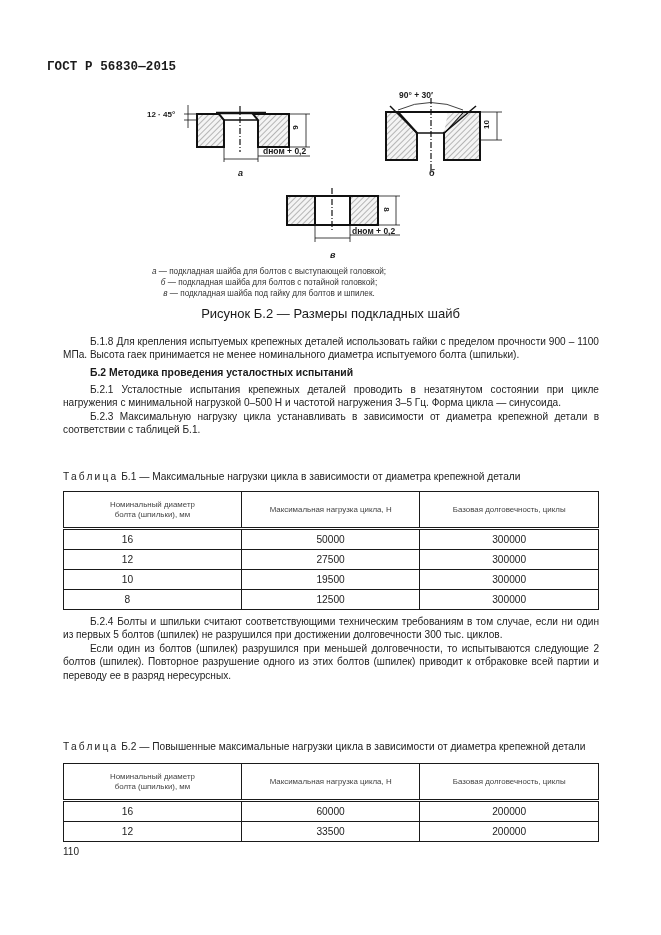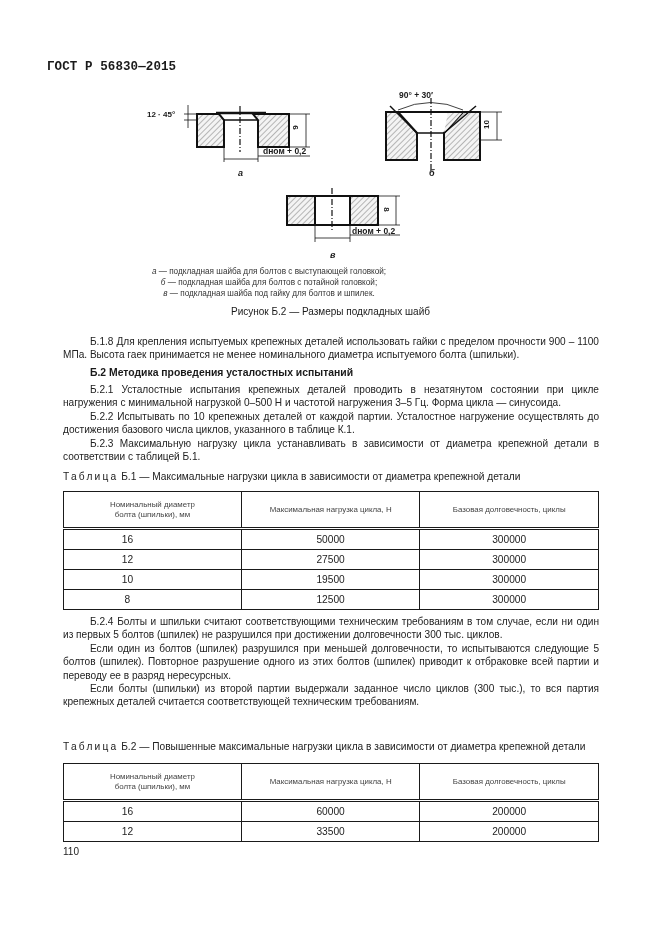--- a/index.html
+++ b/index.html
@@ -5,21 +5,21 @@
     html, body { margin: 0; padding: 0; background: #ffffff; }
     body {
       width: 661px; height: 935px; position: relative; overflow: hidden;
       font-family: "Liberation Sans", sans-serif; color: #1a1a1a;
     }
     .abs { position: absolute; }
     .std-header { left: 47px; top: 60px; font-size: 12.5px; font-weight: bold; letter-spacing: 0.1px; font-family: Liberation Mono, monospace; }
     .fig-svg { position: absolute; left: 0; top: 0; }
     .legend { left: 0; width: 538px; text-align: center; font-size: 8.2px; line-height: 11px; color: #333; font-style: normal; }
     .legend span.it { font-style: italic; }
-    .caption { left: 0; width: 661px; top: 306px; text-align: center; font-size: 10px; color: #1a1a1a; }
+    .caption { left: 0; width: 661px; top: 306px; text-align: center; font-size: 13px; color: #1a1a1a; }
     .para { left: 63px; width: 536px; font-size: 10.1px; line-height: 13.4px; text-align: justify; color: #222; }
     .para p { margin: 0; text-indent: 27px; }
     .section-h { left: 90px; font-size: 10.4px; font-weight: bold; color: #1a1a1a; }
     .tbl-title { left: 63px; font-size: 10.2px; color: #222; }
     .tbl-title .sp { letter-spacing: 2.2px; }
     table.t {
       position: absolute; left: 63px; width: 536px; border-collapse: collapse;
       font-size: 10.2px; color: #222;
     }
     table.t td, table.t th { border: 1px solid #1a1a1a; text-align: center; padding: 0; }
@@ -117,21 +117,20 @@
 <div class="abs caption">Рисунок Б.2 — Размеры подкладных шайб</div>
 
 <div class="abs para" style="top:335px;">
   <p>Б.1.8 Для крепления испытуемых крепежных деталей использовать гайки с пределом прочности 900 – 1100 МПа. Высота гаек принимается не менее номинального диаметра испытуемого болта (шпильки).</p>
 </div>
 
 <div class="abs section-h" style="top:367px;">Б.2 Методика проведения усталостных испытаний</div>
 
 <div class="abs para" style="top:383px;">
   <p>Б.2.1 Усталостные испытания крепежных деталей проводить в незатянутом состоянии при цикле нагружения с минимальной нагрузкой 0–500 Н и частотой нагружения 3–5 Гц. Форма цикла — синусоида.</p>
-  <p>Б.2.2 Испытывать по 10 крепежных деталей от каждой партии. Усталостное нагружение осуществлять до достижения базового числа циклов, указанного в таблице К.1.</p>
   <p>Б.2.3 Максимальную нагрузку цикла устанавливать в зависимости от диаметра крепежной детали в соответствии с таблицей Б.1.</p>
 </div>
 
 <div class="abs tbl-title" style="top:471px;"><span class="sp">Таблица</span><span> Б.1 — Максимальные нагрузки цикла в зависимости от диаметра крепежной детали</span></div>
 
 <table class="t" style="top:491px;">
   <colgroup>
       <col style="width:178px">
       <col style="width:179px">
       <col style="width:179px">
@@ -162,22 +161,21 @@
     <tr>
       <td>8</td>
       <td>12500</td>
       <td>300000</td>
     </tr>
   </tbody>
 </table>
 
 <div class="abs para" style="top:615px;">
   <p>Б.2.4 Болты и шпильки считают соответствующими техническим требованиям в том случае, если ни один из первых 5 болтов (шпилек) не разрушился при достижении долговечности 300 тыс. циклов.</p>
-  <p>Если один из болтов (шпилек) разрушился при меньшей долговечности, то испытываются следующие 5 болтов (шпилек). Повторное разрушение одного из этих болтов (шпилек) приводит к отбраковке всей партии и переводу ее в разряд нересурсных.</p>
-  <p>Если болты (шпильки) из второй партии выдержали заданное число циклов (300 тыс.), то вся партия крепежных деталей считается соответствующей техническим требованиям.</p>
+  <p>Если один из болтов (шпилек) разрушился при меньшей долговечности, то испытываются следующие 2 болтов (шпилек). Повторное разрушение одного из этих болтов (шпилек) приводит к отбраковке всей партии и переводу ее в разряд нересурсных.</p>
 </div>
 
 <div class="abs tbl-title" style="top:741px;"><span class="sp">Таблица</span><span> Б.2 — Повышенные максимальные нагрузки цикла в зависимости от диаметра крепежной детали</span></div>
 
 <table class="t" style="top:763px;">
   <colgroup>
       <col style="width:178px">
       <col style="width:179px">
       <col style="width:179px">
     </colgroup>

